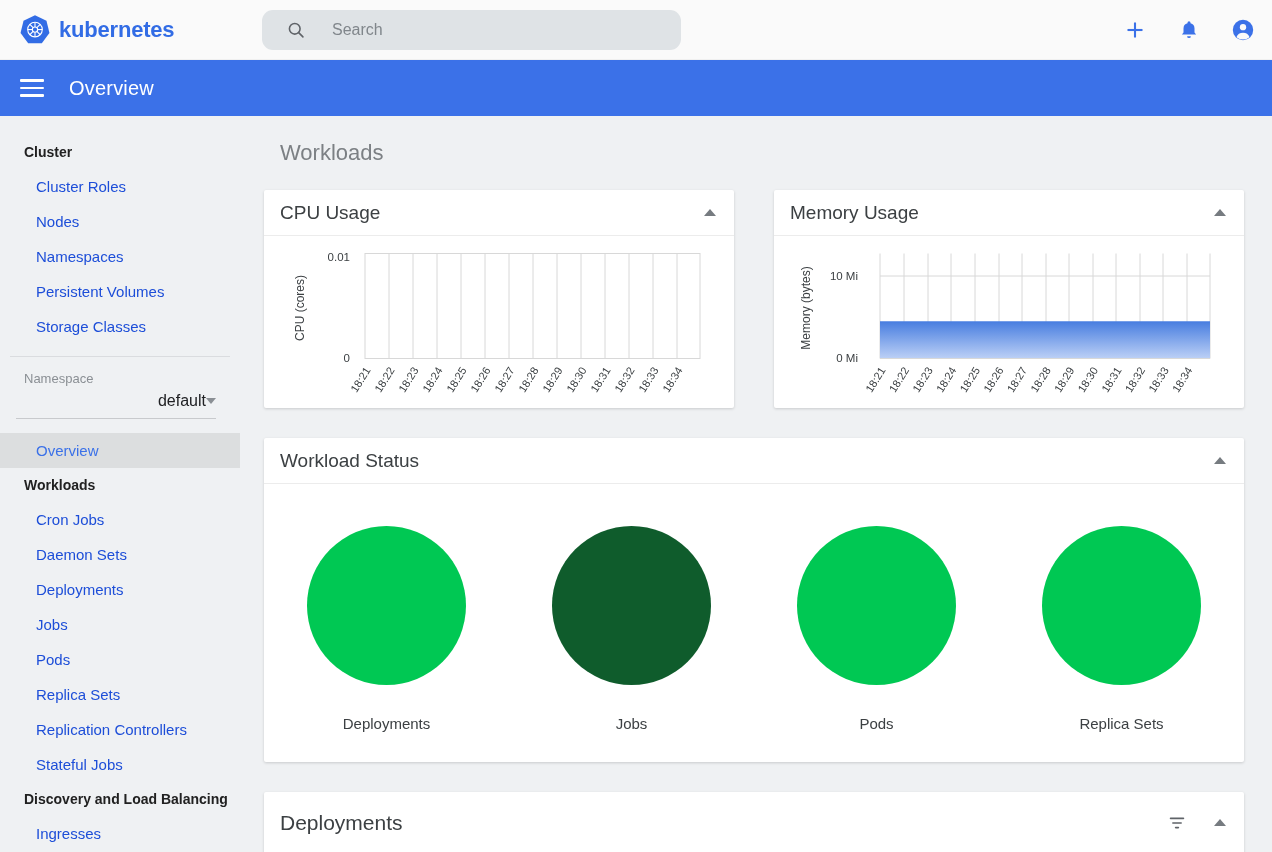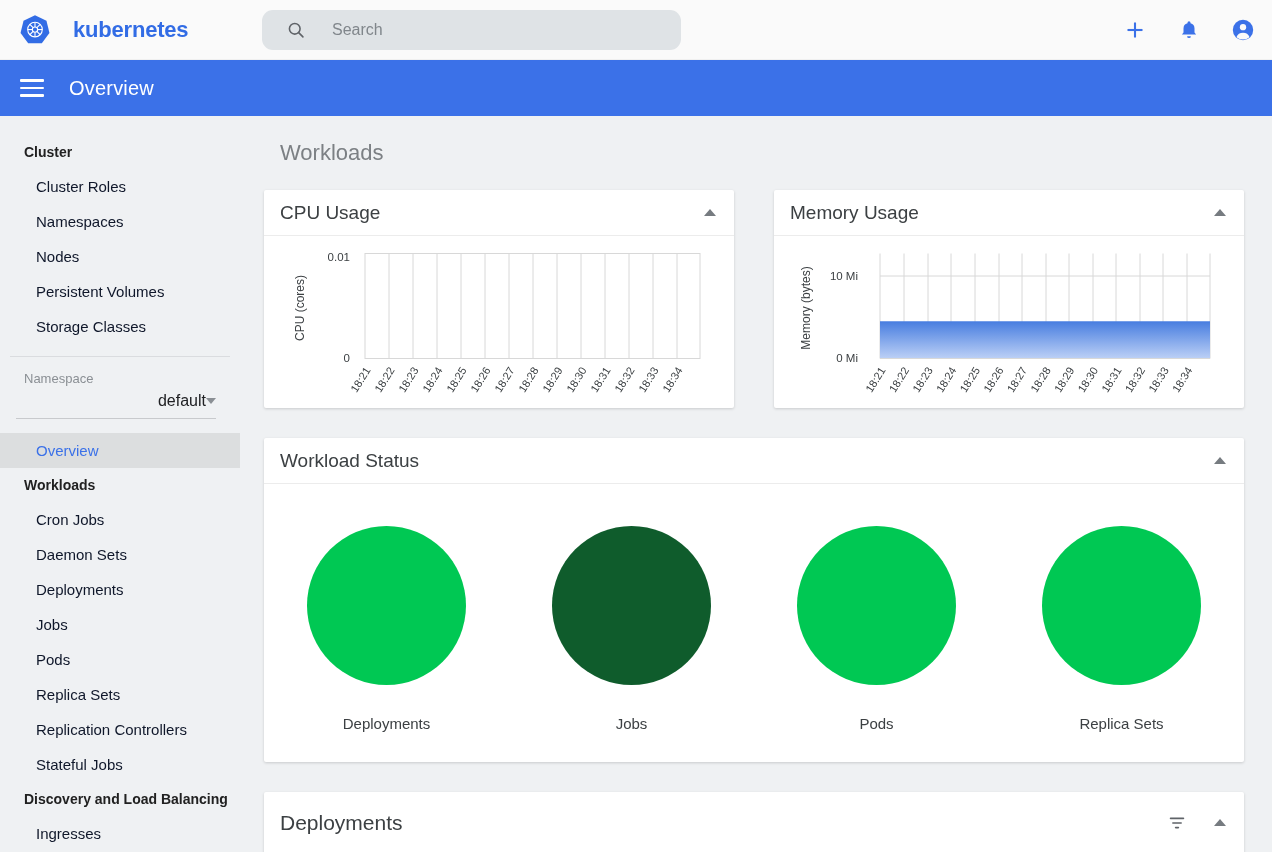--- a/index.html
+++ b/index.html
@@ -13,21 +13,21 @@
 
   
   .topbar {
     position: absolute; top: 0; left: 0; width: 1272px; height: 60px;
     background: #fafafa; display: flex; align-items: center;
     border-bottom: 1px solid #f0f0f0;
   }
   .brand { display: flex; align-items: center; margin-left: 18px; }
   .k8s-logo { width: 34px; height: 34px; display: block; }
   .brand-name {
-    margin-left: 21px; font-size: 22px; font-weight: bold;
+    margin-left: 7px; font-size: 22px; font-weight: bold;
     color: #326ce5; letter-spacing: -0.2px;
   }
   .searchbox {
     position: absolute; left: 262px; top: 10px; width: 419px; height: 40px;
     background: #dfe3e6; display: flex; align-items: center; border-radius: 11px;
   }
   .search-icon { margin-left: 24px; width: 20px; height: 20px; display:block; }
   .search-input {
     border: none; outline: none; background: transparent;
     margin-left: 26px; font-size: 16px; color: #3c4043;
@@ -59,21 +59,21 @@
   
   .sidebar {
     position: absolute; top: 125px; left: 0; width: 240px; height: 736px;
     background: #eff1f3; overflow: hidden; padding-top: 10px;
   }
   .nav-section {
     font-size: 14px; font-weight: bold; color: #212121;
     padding: 9px 0 9px 24px;
   }
   .nav-item {
-    font-size: 15px; color: #0f172a; padding: 9px 0 9px 36px; cursor: pointer;
+    font-size: 15px; color: #1d4ed8; padding: 9px 0 9px 36px; cursor: pointer;
   }
   .nav-item.active { background: #dcdedf; color: #3b71e8; }
   .nav-divider {
     height: 1px; background: #dadcdf; margin: 12px 10px 0 10px;
   }
   .ns-label { font-size: 13px; color: #8a8f94; padding: 14px 0 0 24px; }
   .ns-select {
     margin: 6px 24px 0 16px; padding-bottom: 8px;
     border-bottom: 1px solid #c8cacd;
     display: flex; align-items: center; justify-content: flex-end;
@@ -189,22 +189,22 @@
     <span></span>
       <span></span>
       <span></span>
   </div>
   <div class="toolbar-title">Overview</div>
 </div>
 
 <div class="sidebar">
   <div class="nav-section">Cluster</div>
   <div class="nav-item">Cluster Roles</div>
+  <div class="nav-item">Nodes</div>
   <div class="nav-item">Namespaces</div>
-  <div class="nav-item">Nodes</div>
   <div class="nav-item">Persistent Volumes</div>
   <div class="nav-item">Storage Classes</div>
 
   <div class="nav-divider"></div>
 
   <div class="ns-label">Namespace</div>
   <div class="ns-select">
     <span class="ns-value">default</span>
     <span class="caret-down"></span>
   </div>

